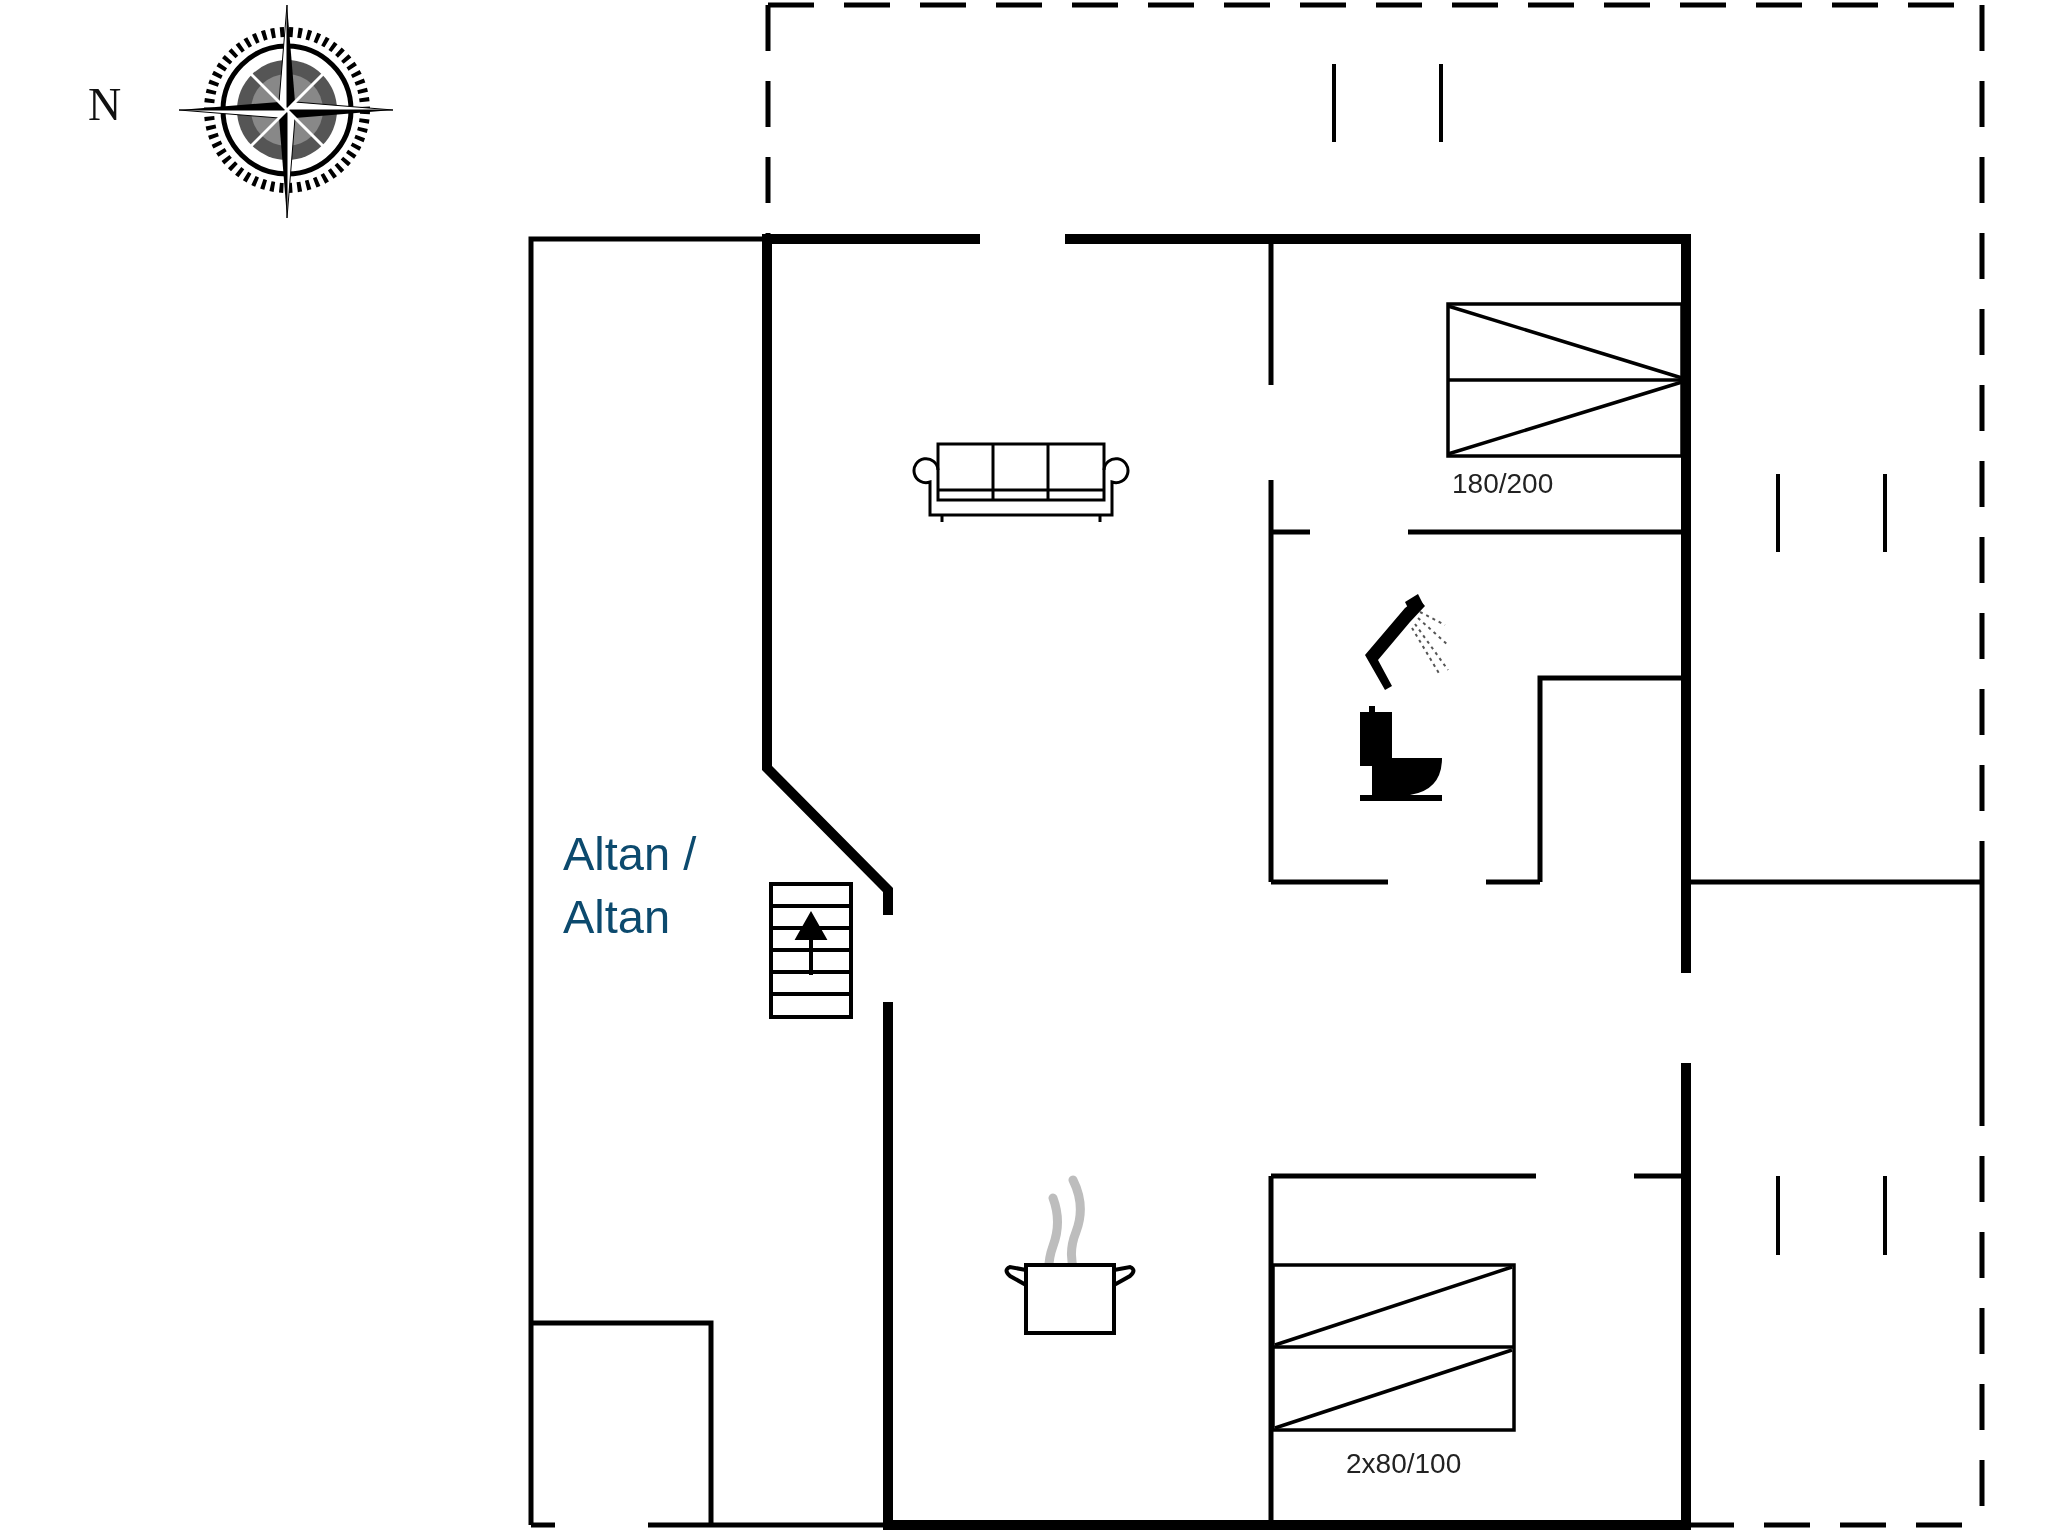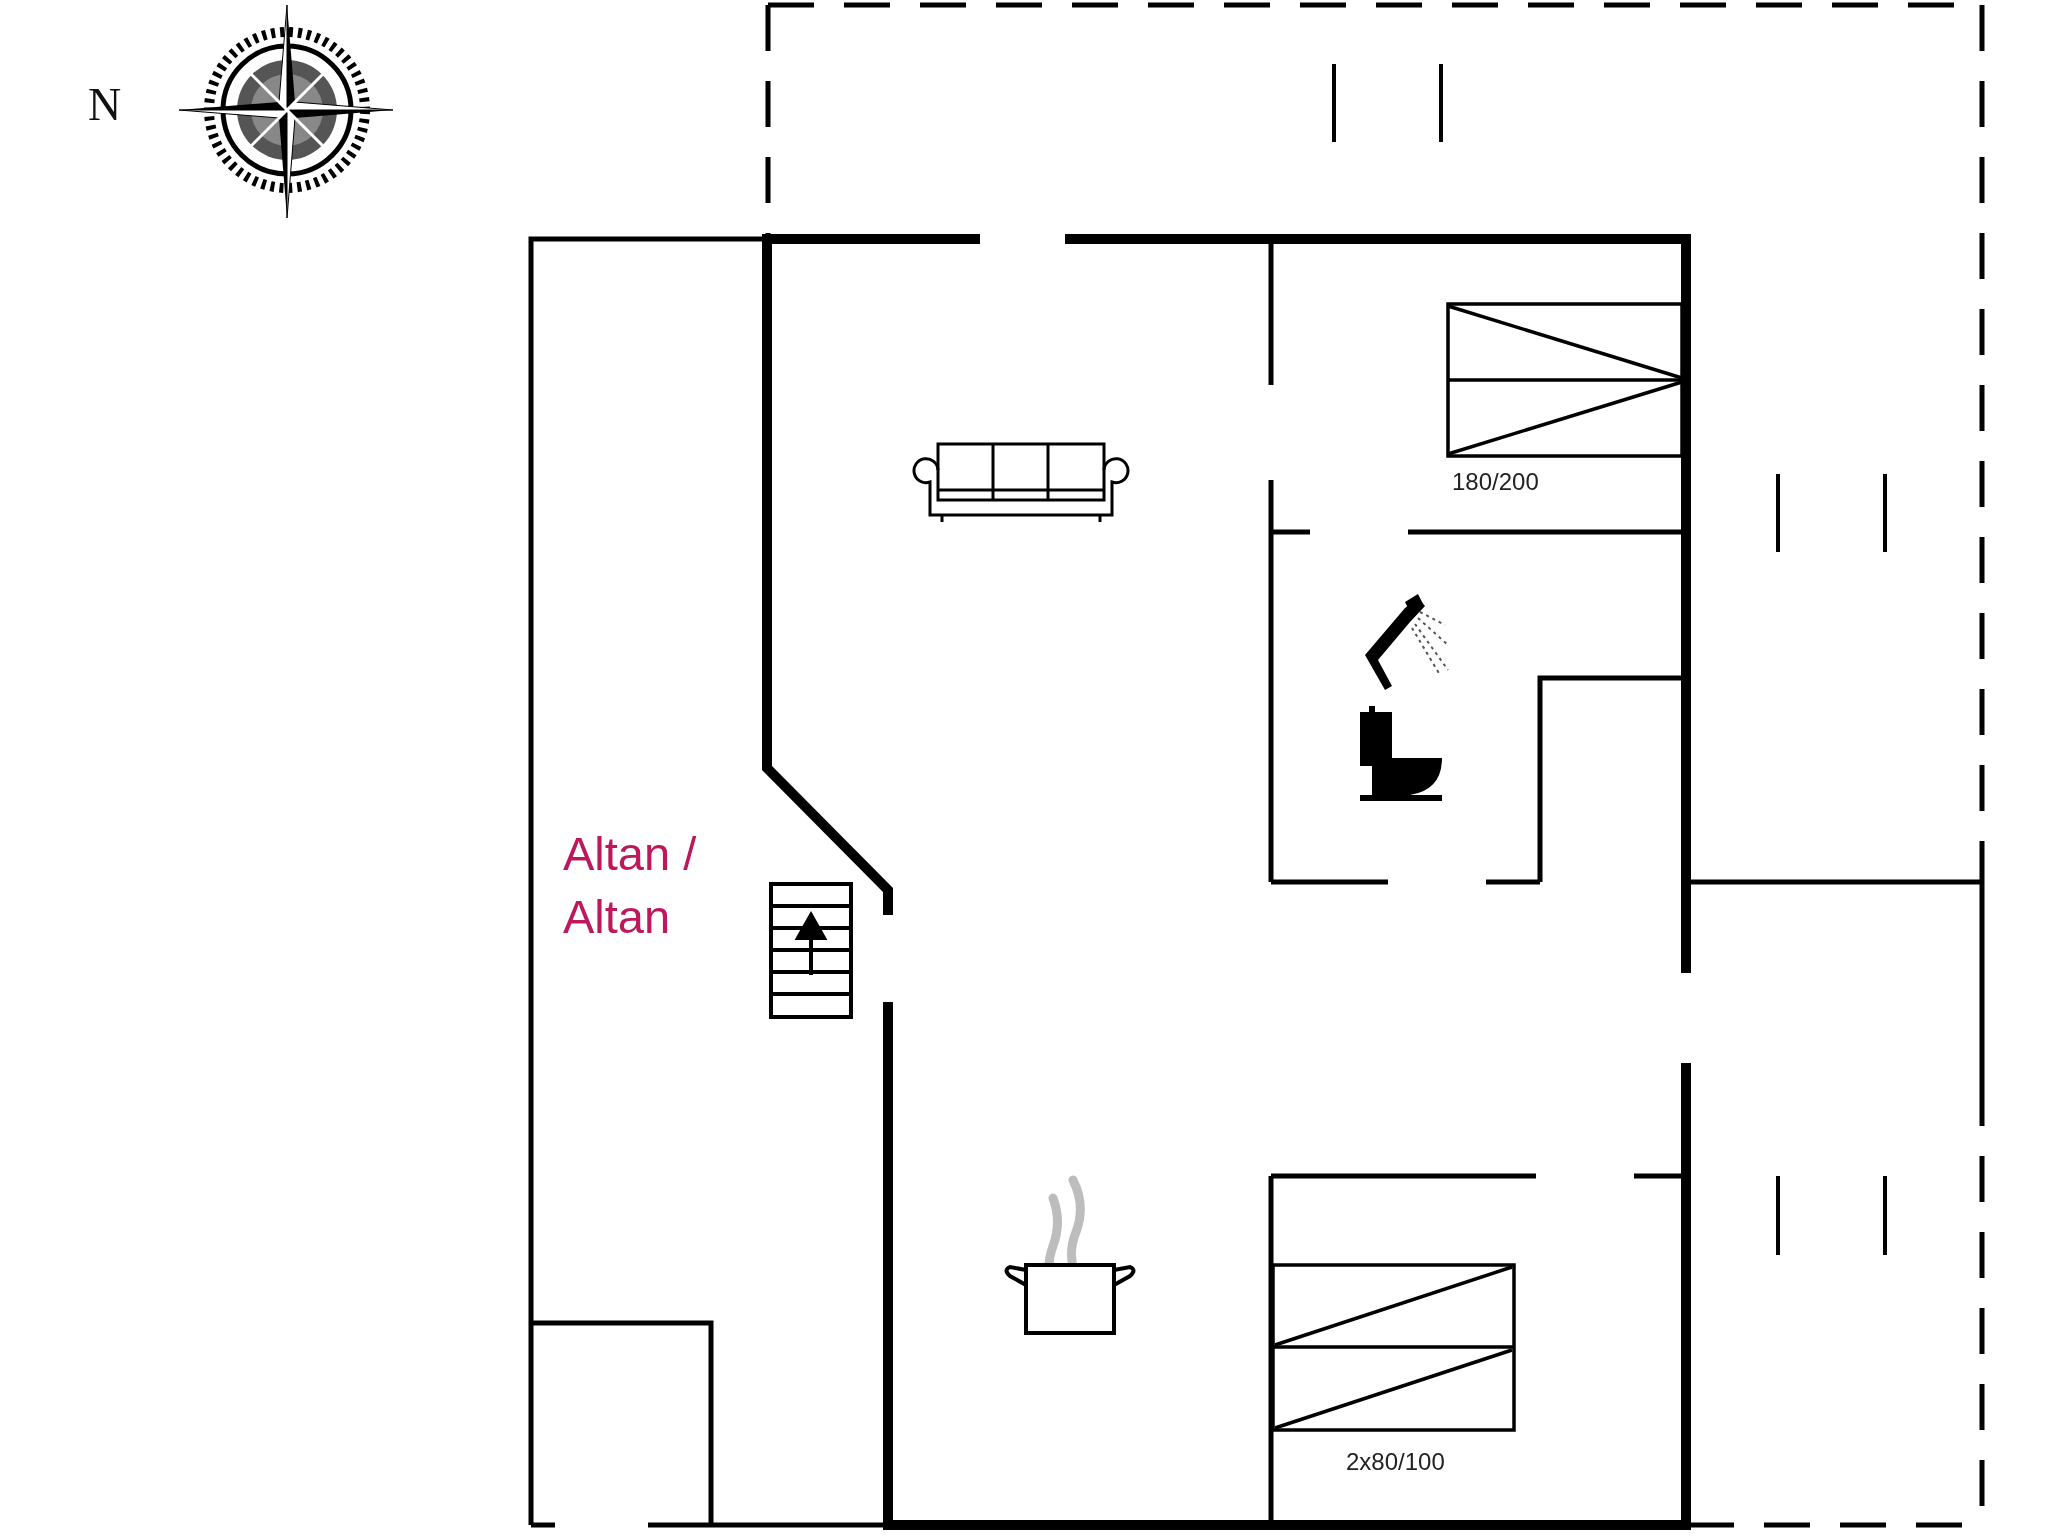--- a/index.html
+++ b/index.html
@@ -1,20 +1,20 @@
 <!DOCTYPE html>
 <html><head>
 <meta charset="utf-8">
 <style>
   html, body { margin: 0; padding: 0; background: #ffffff; }
   body { width: 2048px; height: 1536px; overflow: hidden; position: relative; font-family: "Liberation Sans", sans-serif; }
   #plan { position: absolute; left: 0; top: 0; width: 2048px; height: 1536px; }
-  .lbl { position: absolute; color: #be185d; font-family: "Liberation Sans", sans-serif; white-space: nowrap; }
+  .lbl { position: absolute; color: #0c4a6e; font-family: "Liberation Sans", sans-serif; white-space: nowrap; }
   .room-label { font-size: 47px; line-height: 63px; }
-  .bed-label { font-size: 24px; color: #222; }
+  .bed-label { font-size: 28px; color: #222; }
   .north { position: absolute; left: 88px; top: 78px; font-family: "Liberation Serif", serif; font-size: 46px; color: #111; }
 </style>
 </head>
 <body>
 
 <svg id="plan" viewBox="0 0 2048 1536" xmlns="http://www.w3.org/2000/svg">
 
   <g stroke="#000" stroke-width="5" fill="none" stroke-dasharray="46 30">
     <line x1="768" y1="5" x2="1982" y2="5"></line>
     <line x1="768" y1="5" x2="768" y2="236"></line>

